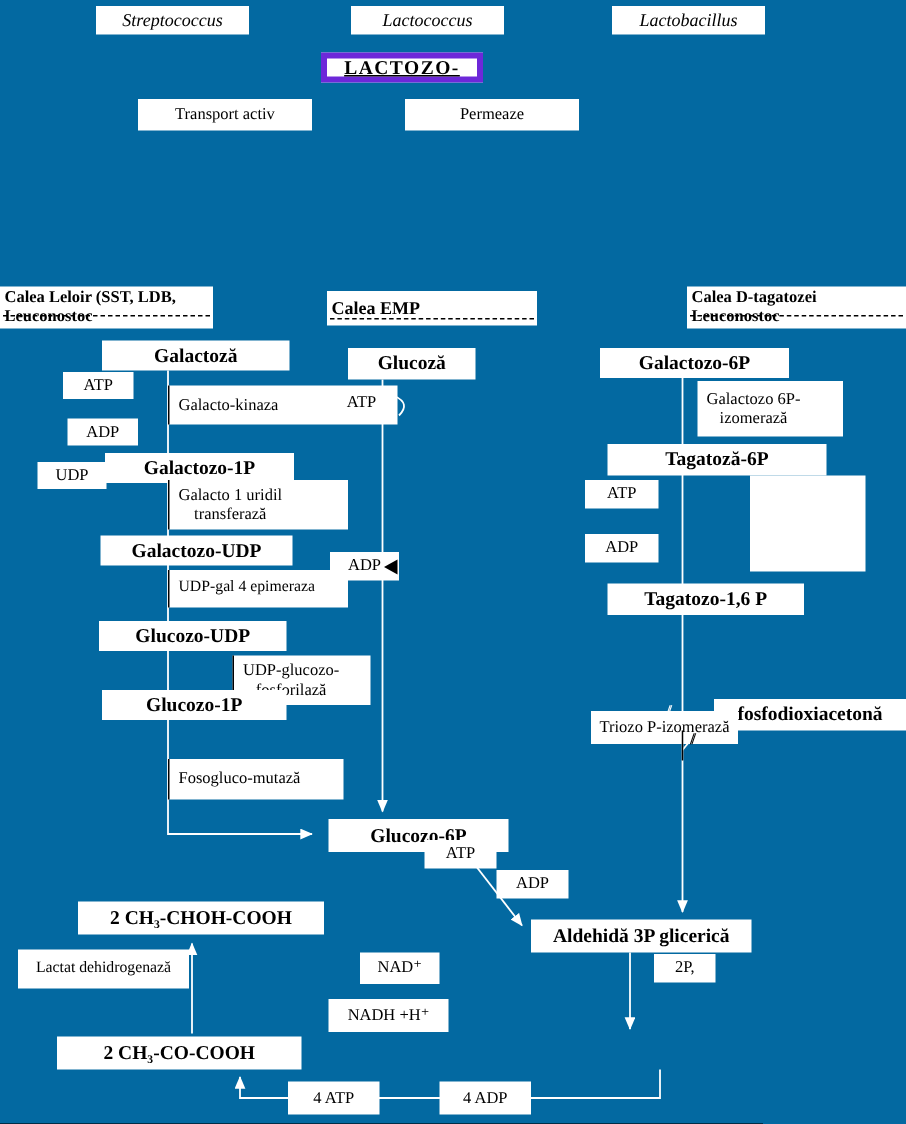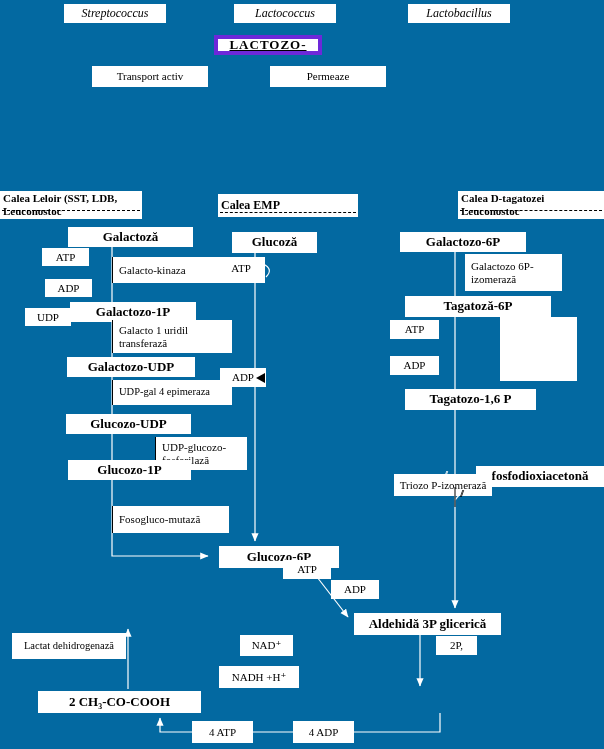--- a/index.html
+++ b/index.html
@@ -10,21 +10,21 @@
   }
   svg.lines { position:absolute; left:0; top:0; z-index:1; }
   svg.overlines { position:absolute; left:0; top:0; z-index:3; }
   .box {
     position:absolute; background:#fff; z-index:2;
     display:flex; align-items:center; justify-content:center;
     font-size:11px; line-height:1.15; text-align:center; white-space:pre-line;
   }
   .bold { font-weight:bold; font-size:13px; }
   .italic { font-style:italic; font-size:12px; }
-  .leftal { justify-content:flex-start; text-align:left; padding-left:6px; }
+  .leftal { justify-content:flex-start; text-align:center; padding-left:6px; }
   .lborder { border-left:1px solid #000; }
   .bordered { border:4px solid #6d28d9; }
   .underlined { text-decoration:underline; letter-spacing:1px; }
   .hdr { flex-direction:column; font-weight:bold; font-size:11px; line-height:1.2; align-items:flex-start; padding-left:3px; }
   .hdr .dash { position:absolute; left:2px; right:2px; border-top:1px dashed #000; }
   .mark { position:absolute; z-index:4; font-size:11px; font-weight:bold; letter-spacing:-2px; }
   .mark.white { color:#fff; }
   .mark.black { color:#000; }
 </style>
 </head>
@@ -98,20 +98,21 @@
   <div class="box leftal lborder" style="left:155px;top:437px;width:92px;height:33px">UDP-glucozo-
 fosforilază</div>
   <div class="box bold" style="left:68px;top:460px;width:123px;height:20px">Glucozo-1P</div>
   <div class="box leftal lborder" style="left:112px;top:506px;width:117px;height:27px">Fosogluco-mutază</div>
 
   <div class="box bold" style="left:232px;top:232px;width:85px;height:21px">Glucoză</div>
   <div class="box" style="left:218px;top:259px;width:46px;height:19px">ATP</div>
   <div class="box bold" style="left:219px;top:546px;width:120px;height:22px">Glucozo-6P</div>
   <div class="box" style="left:283px;top:560px;width:48px;height:19px">ATP</div>
   <div class="box" style="left:331px;top:580px;width:48px;height:19px">ADP</div>
+  <div class="box bold" style="left:52px;top:601px;width:164px;height:22px">2 CH₃-CHOH-COOH</div>
   <div class="box" style="left:12px;top:633px;width:114px;height:26px;font-size:10.5px">Lactat dehidrogenază</div>
   <div class="box" style="left:240px;top:635px;width:53px;height:21px">NAD⁺</div>
   <div class="box" style="left:219px;top:666px;width:80px;height:22px">NADH +H⁺</div>
   <div class="box bold" style="left:38px;top:691px;width:163px;height:22px">2 CH₃-CO-COOH</div>
   <div class="box" style="left:192px;top:721px;width:61px;height:22px">4 ATP</div>
   <div class="box" style="left:293px;top:721px;width:61px;height:22px">4 ADP</div>
 
   <div class="box bold" style="left:400px;top:232px;width:126px;height:20px">Galactozo-6P</div>
   <div class="box leftal" style="left:465px;top:254px;width:97px;height:37px">Galactozo 6P-
 izomerază</div>

